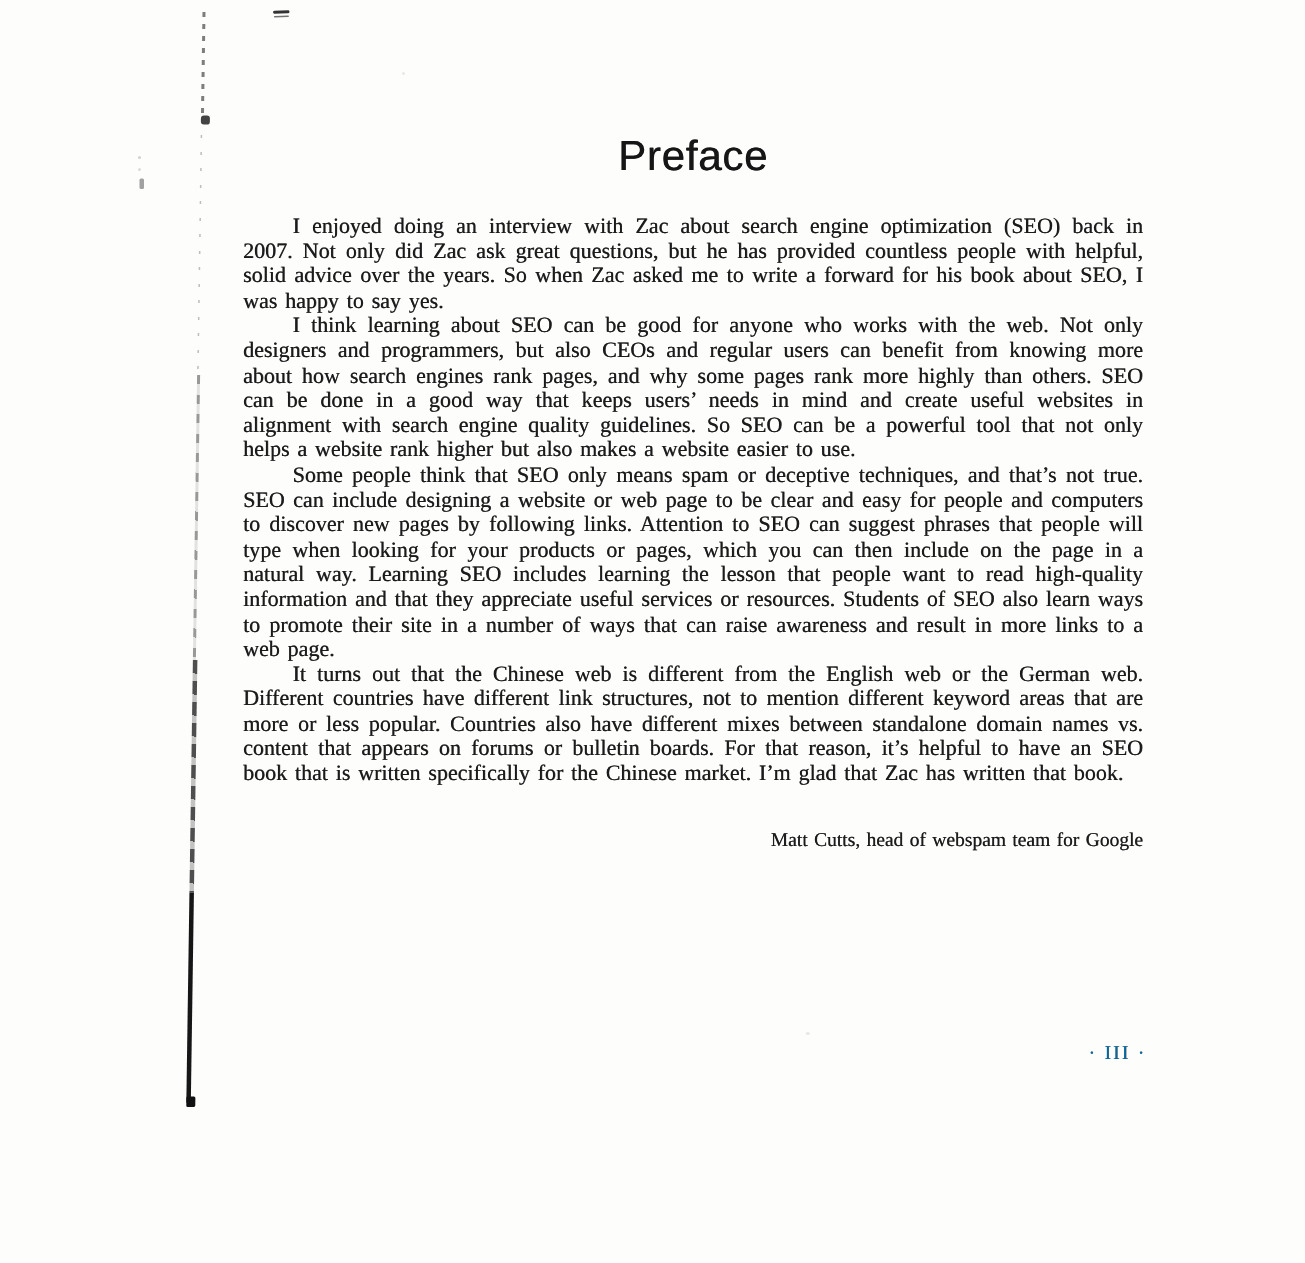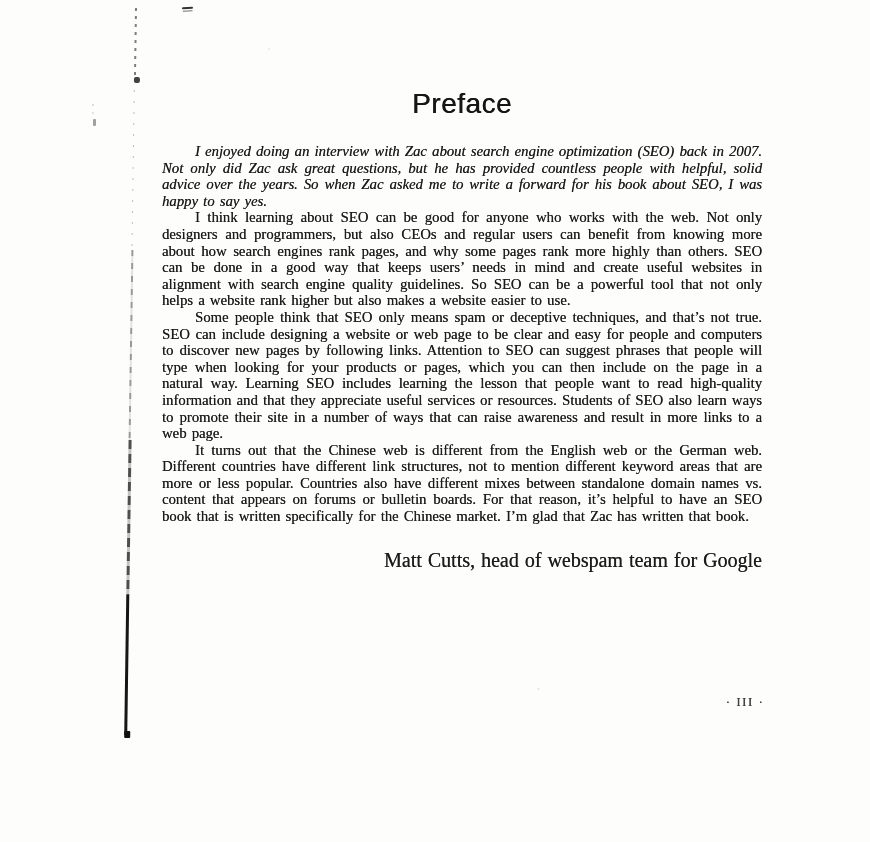--- a/index.html
+++ b/index.html
@@ -91,38 +91,38 @@
   .para {
     margin: 0;
     font-size: 14.7px;
     line-height: 16.6px;
     text-align: justify;
     text-indent: 33px;
     word-spacing: 1.5px;
     color: #1b1b1b;
     text-shadow: 0.25px 0 0 rgba(20,20,20,0.8);
   }
-  .para.first { margin-top: 23px; font-style: italic; }
+  .para.first { margin-top: 23px; }
   .signature {
     margin-top: 27px;
-    font-size: 20px;
+    font-size: 13px;
     line-height: 16.6px;
     text-align: right;
     word-spacing: 1px;
     text-shadow: 0.25px 0 0 rgba(20,20,20,0.8);
   }
   .page-number {
     position: absolute;
     left: 710px;
     top: 694px;
     width: 70px;
     text-align: center;
     font-size: 13px;
     letter-spacing: 1.5px;
-    color: #404040;
+    color: #0369a1;
     text-shadow: 0.2px 0 0 rgba(20,20,20,0.7);
   }
 </style>
 </head>
 <body>
 
 <div class="scan">
 
   <div class="binding">
     <i class="seg1"></i>

